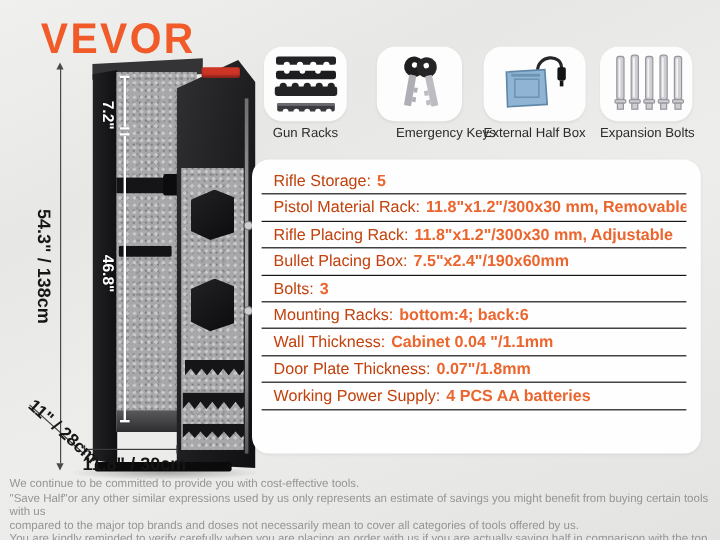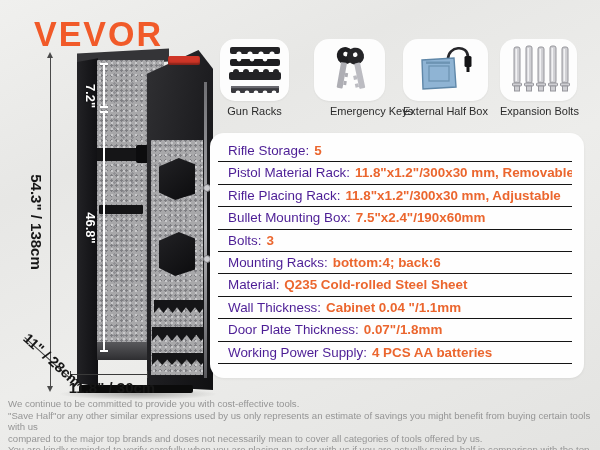--- a/index.html
+++ b/index.html
@@ -16,21 +16,21 @@
   .acc-card{top:39px;height:62px;background:#fdfdfd;border-radius:15px;
             box-shadow:0 1px 2px rgba(0,0,0,.05);display:flex;align-items:center;justify-content:center;}
   .acc-label{top:105px;font-size:11px;color:#2b2b2b;text-align:center;white-space:nowrap;}
 
   
   .spec-panel{left:210px;top:133px;width:374px;height:245px;background:#fefefe;
               border-radius:14px;box-shadow:0 1px 3px rgba(0,0,0,.06);}
   .spec-rows{position:absolute;left:8px;right:12px;top:7px;}
   .spec-row{height:21.4px;line-height:21.4px;border-bottom:1.6px solid #141414;
             padding-left:10px;font-size:13.4px;white-space:nowrap;overflow:hidden;}
-  .spec-label{color:#4c1d95;}
+  .spec-label{color:#c2410c;}
   .spec-value{color:#EB662E;font-weight:bold;margin-left:5px;}
 
   
   .disclaimer{left:8px;top:398px;width:588px;font-size:9.6px;line-height:11.6px;color:#959595;}
 
   
   .felt{background-color:#a8a8aa;
         background-image:radial-gradient(circle,#c9c9cb 0 1.2px,transparent 1.4px),
                          radial-gradient(circle,#7d7d81 0 1px,transparent 1.2px),
                          radial-gradient(circle,#909094 0 1px,transparent 1.2px);
@@ -223,24 +223,23 @@
     </svg>
   </div>
   <div class="abs acc-label" style="left:500px;width:60px;">Expansion Bolts</div>
 </div>
 
 <div class="abs spec-panel">
   <div class="spec-rows">
     <div class="spec-row"><span class="spec-label">Rifle Storage:</span><span class="spec-value">5</span></div>
     <div class="spec-row"><span class="spec-label">Pistol Material Rack:</span><span class="spec-value">11.8"x1.2"/300x30 mm, Removable</span></div>
     <div class="spec-row"><span class="spec-label">Rifle Placing Rack:</span><span class="spec-value">11.8"x1.2"/300x30 mm, Adjustable</span></div>
-    <div class="spec-row"><span class="spec-label">Bullet Mounting Box:</span><span class="spec-value">7.5"x2.4"/190x60mm</span></div>
+    <div class="spec-row"><span class="spec-label">Bullet Placing Box:</span><span class="spec-value">7.5"x2.4"/190x60mm</span></div>
     <div class="spec-row"><span class="spec-label">Bolts:</span><span class="spec-value">3</span></div>
     <div class="spec-row"><span class="spec-label">Mounting Racks:</span><span class="spec-value">bottom:4; back:6</span></div>
-    <div class="spec-row"><span class="spec-label">Material:</span><span class="spec-value">Q235 Cold-rolled Steel Sheet</span></div>
     <div class="spec-row"><span class="spec-label">Wall Thickness:</span><span class="spec-value">Cabinet 0.04 "/1.1mm</span></div>
     <div class="spec-row"><span class="spec-label">Door Plate Thickness:</span><span class="spec-value">0.07"/1.8mm</span></div>
     <div class="spec-row"><span class="spec-label">Working Power Supply:</span><span class="spec-value">4 PCS AA batteries</span></div>
   </div>
 </div>
 
 <div class="abs disclaimer">
   <div>We continue to be committed to provide you with cost-effective tools.</div>
   <div>"Save Half"or any other similar expressions used by us only represents an estimate of savings you might benefit from buying certain tools with us</div>
   <div>compared to the major top brands and doses not necessarily mean to cover all categories of tools offered by us.</div>

